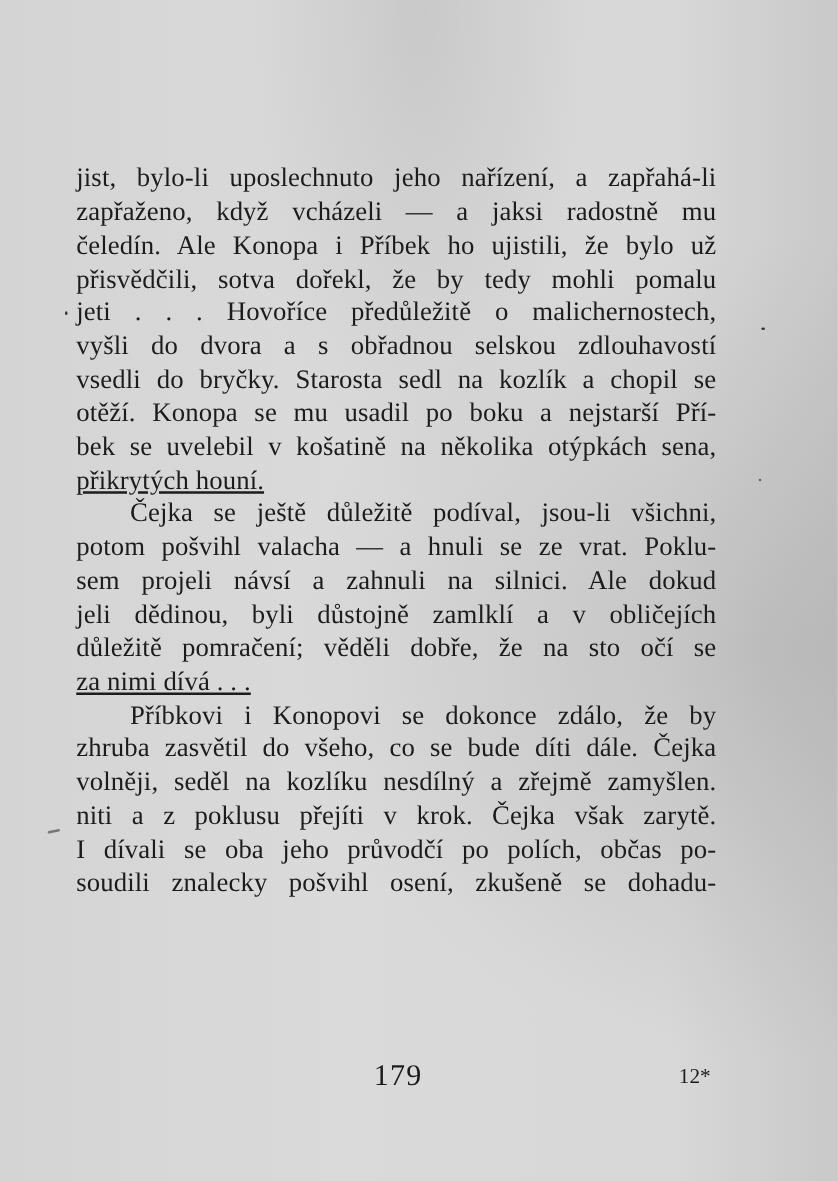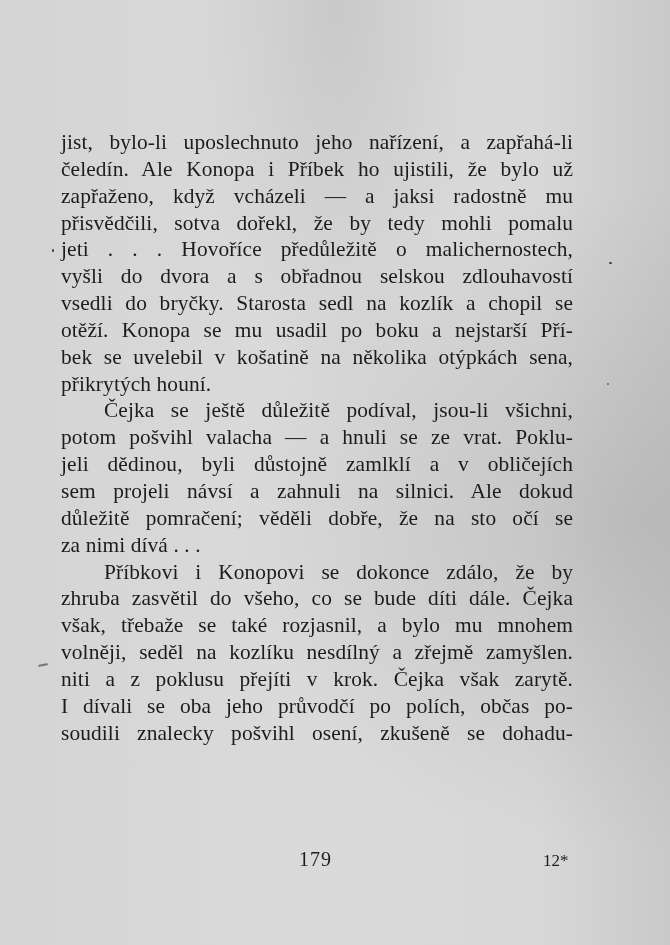--- a/index.html
+++ b/index.html
@@ -27,54 +27,53 @@
     margin-top: 16px;
   }
   .line {
     display: block;
     white-space: nowrap;
     text-align: justify;
     text-align-last: justify;
     height: 26.85px;
   }
   .line.indent { padding-left: 43px; }
-  .line.last { text-align-last: left; }
+  .line.last { text-align-last: left; text-decoration: underline; }
   .folio {
     position: absolute;
     font-family: "Liberation Serif", "DejaVu Serif", serif;
     color: #1c1c1c;
   }
-  .page-number { left: 299px; top: 848px; font-size: 20px; letter-spacing: 1px; }
+  .page-number { left: 299px; top: 848px; font-size: 24px; letter-spacing: 1px; }
   .signature-mark { left: 543px; top: 851px; font-size: 17px; }
   .speck { position: absolute; background: #333; border-radius: 50%; }
 </style>
 </head>
 <body>
 
 <div class="page">
   <div class="text-block">
     <span class="line">jist, bylo-li uposlechnuto jeho nařízení, a zapřahá-li</span>
+    <span class="line">zapřaženo, když vcházeli — a jaksi radostně mu</span>
     <span class="line">čeledín. Ale Konopa i Příbek ho ujistili, že bylo už</span>
-    <span class="line">zapřaženo, když vcházeli — a jaksi radostně mu</span>
     <span class="line">přisvědčili, sotva dořekl, že by tedy mohli pomalu</span>
     <span class="line">jeti . . . Hovoříce předůležitě o malichernostech,</span>
     <span class="line">vyšli do dvora a s obřadnou selskou zdlouhavostí</span>
     <span class="line">vsedli do bryčky. Starosta sedl na kozlík a chopil se</span>
     <span class="line">otěží. Konopa se mu usadil po boku a nejstarší Pří-</span>
     <span class="line">bek se uvelebil v košatině na několika otýpkách sena,</span>
     <span class="line last">přikrytých houní.</span>
     <span class="line indent">Čejka se ještě důležitě podíval, jsou-li všichni,</span>
     <span class="line">potom pošvihl valacha — a hnuli se ze vrat. Poklu-</span>
+    <span class="line">sem projeli návsí a zahnuli na silnici. Ale dokud</span>
     <span class="line">jeli dědinou, byli důstojně zamlklí a v obličejích</span>
-    <span class="line">sem projeli návsí a zahnuli na silnici. Ale dokud</span>
     <span class="line">důležitě pomračení; věděli dobře, že na sto očí se</span>
     <span class="line last">za nimi dívá . . .</span>
     <span class="line indent">Příbkovi i Konopovi se dokonce zdálo, že by</span>
     <span class="line">zhruba zasvětil do všeho, co se bude díti dále. Čejka</span>
-    <span class="line">však, třebaže se také rozjasnil, a bylo mu mnohem</span>
     <span class="line">volněji, seděl na kozlíku nesdílný a zřejmě zamyšlen.</span>
     <span class="line">niti a z poklusu přejíti v krok. Čejka však zarytě.</span>
     <span class="line">I dívali se oba jeho průvodčí po polích, občas po-</span>
     <span class="line">soudili znalecky pošvihl osení, zkušeně se dohadu-</span>
   </div>
 
   <div class="folio page-number">179</div>
   <div class="folio signature-mark">12*</div>
 
   <div class="speck" style="left:609px;top:262px;width:3px;height:2px;"></div>

